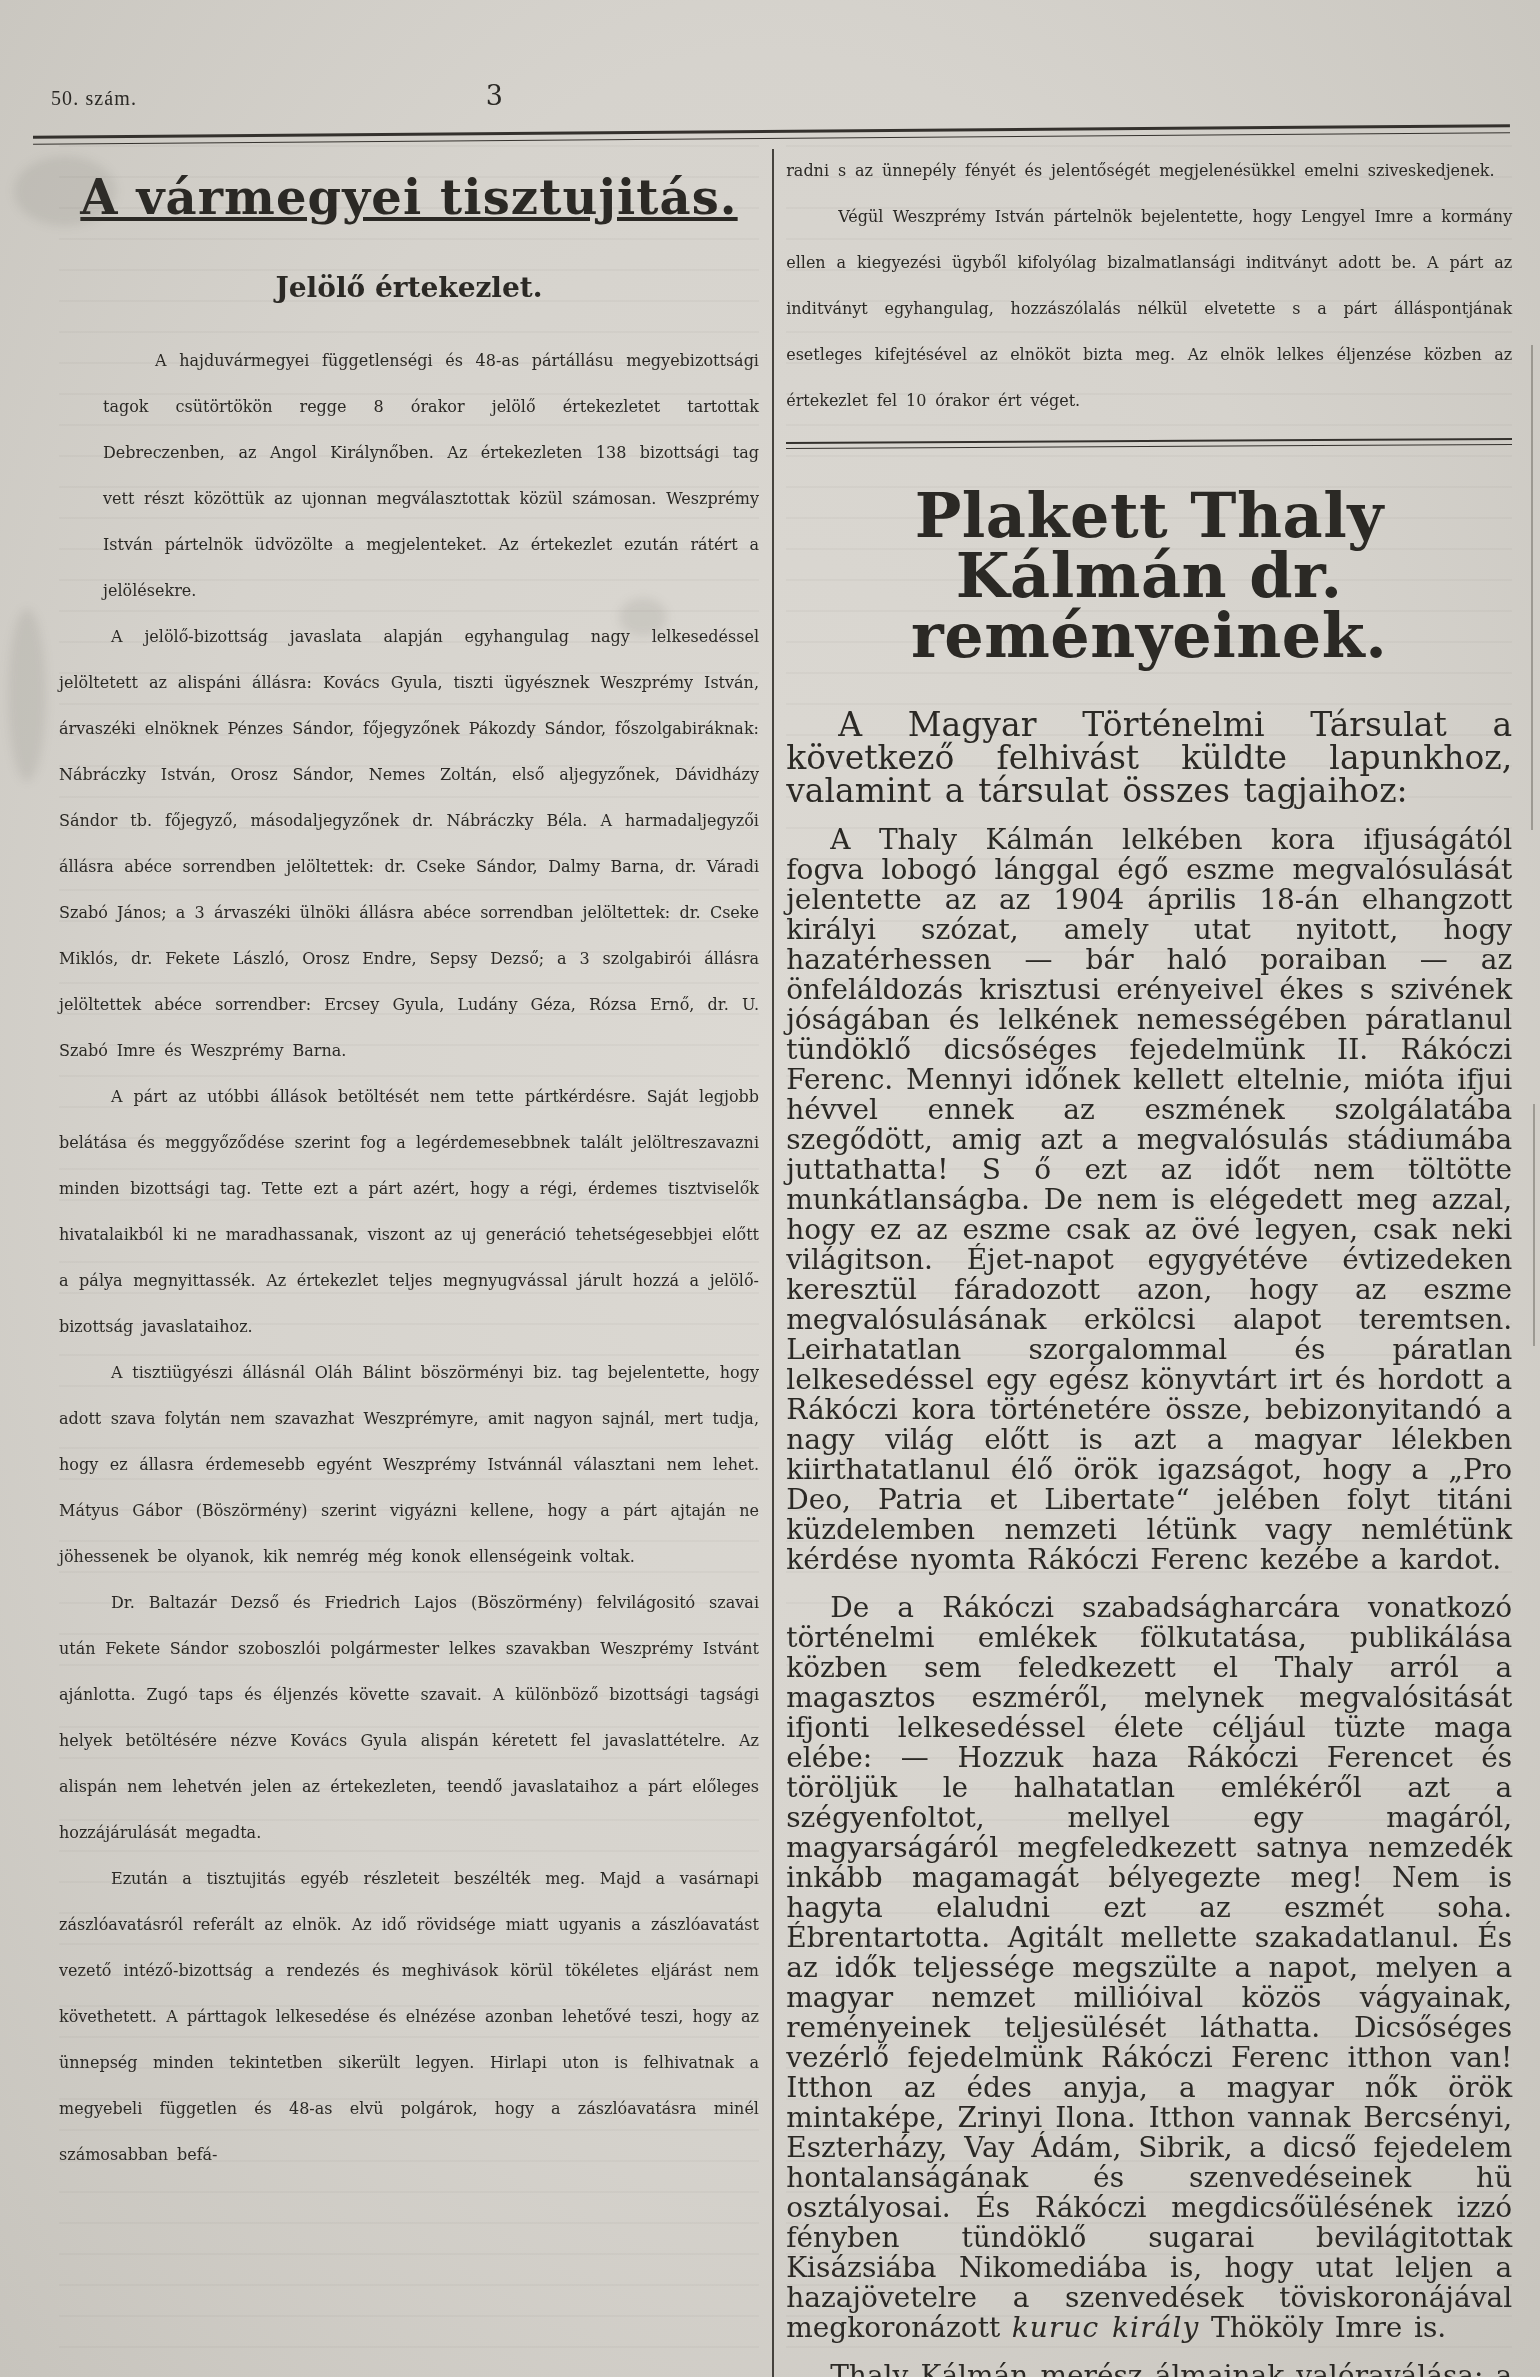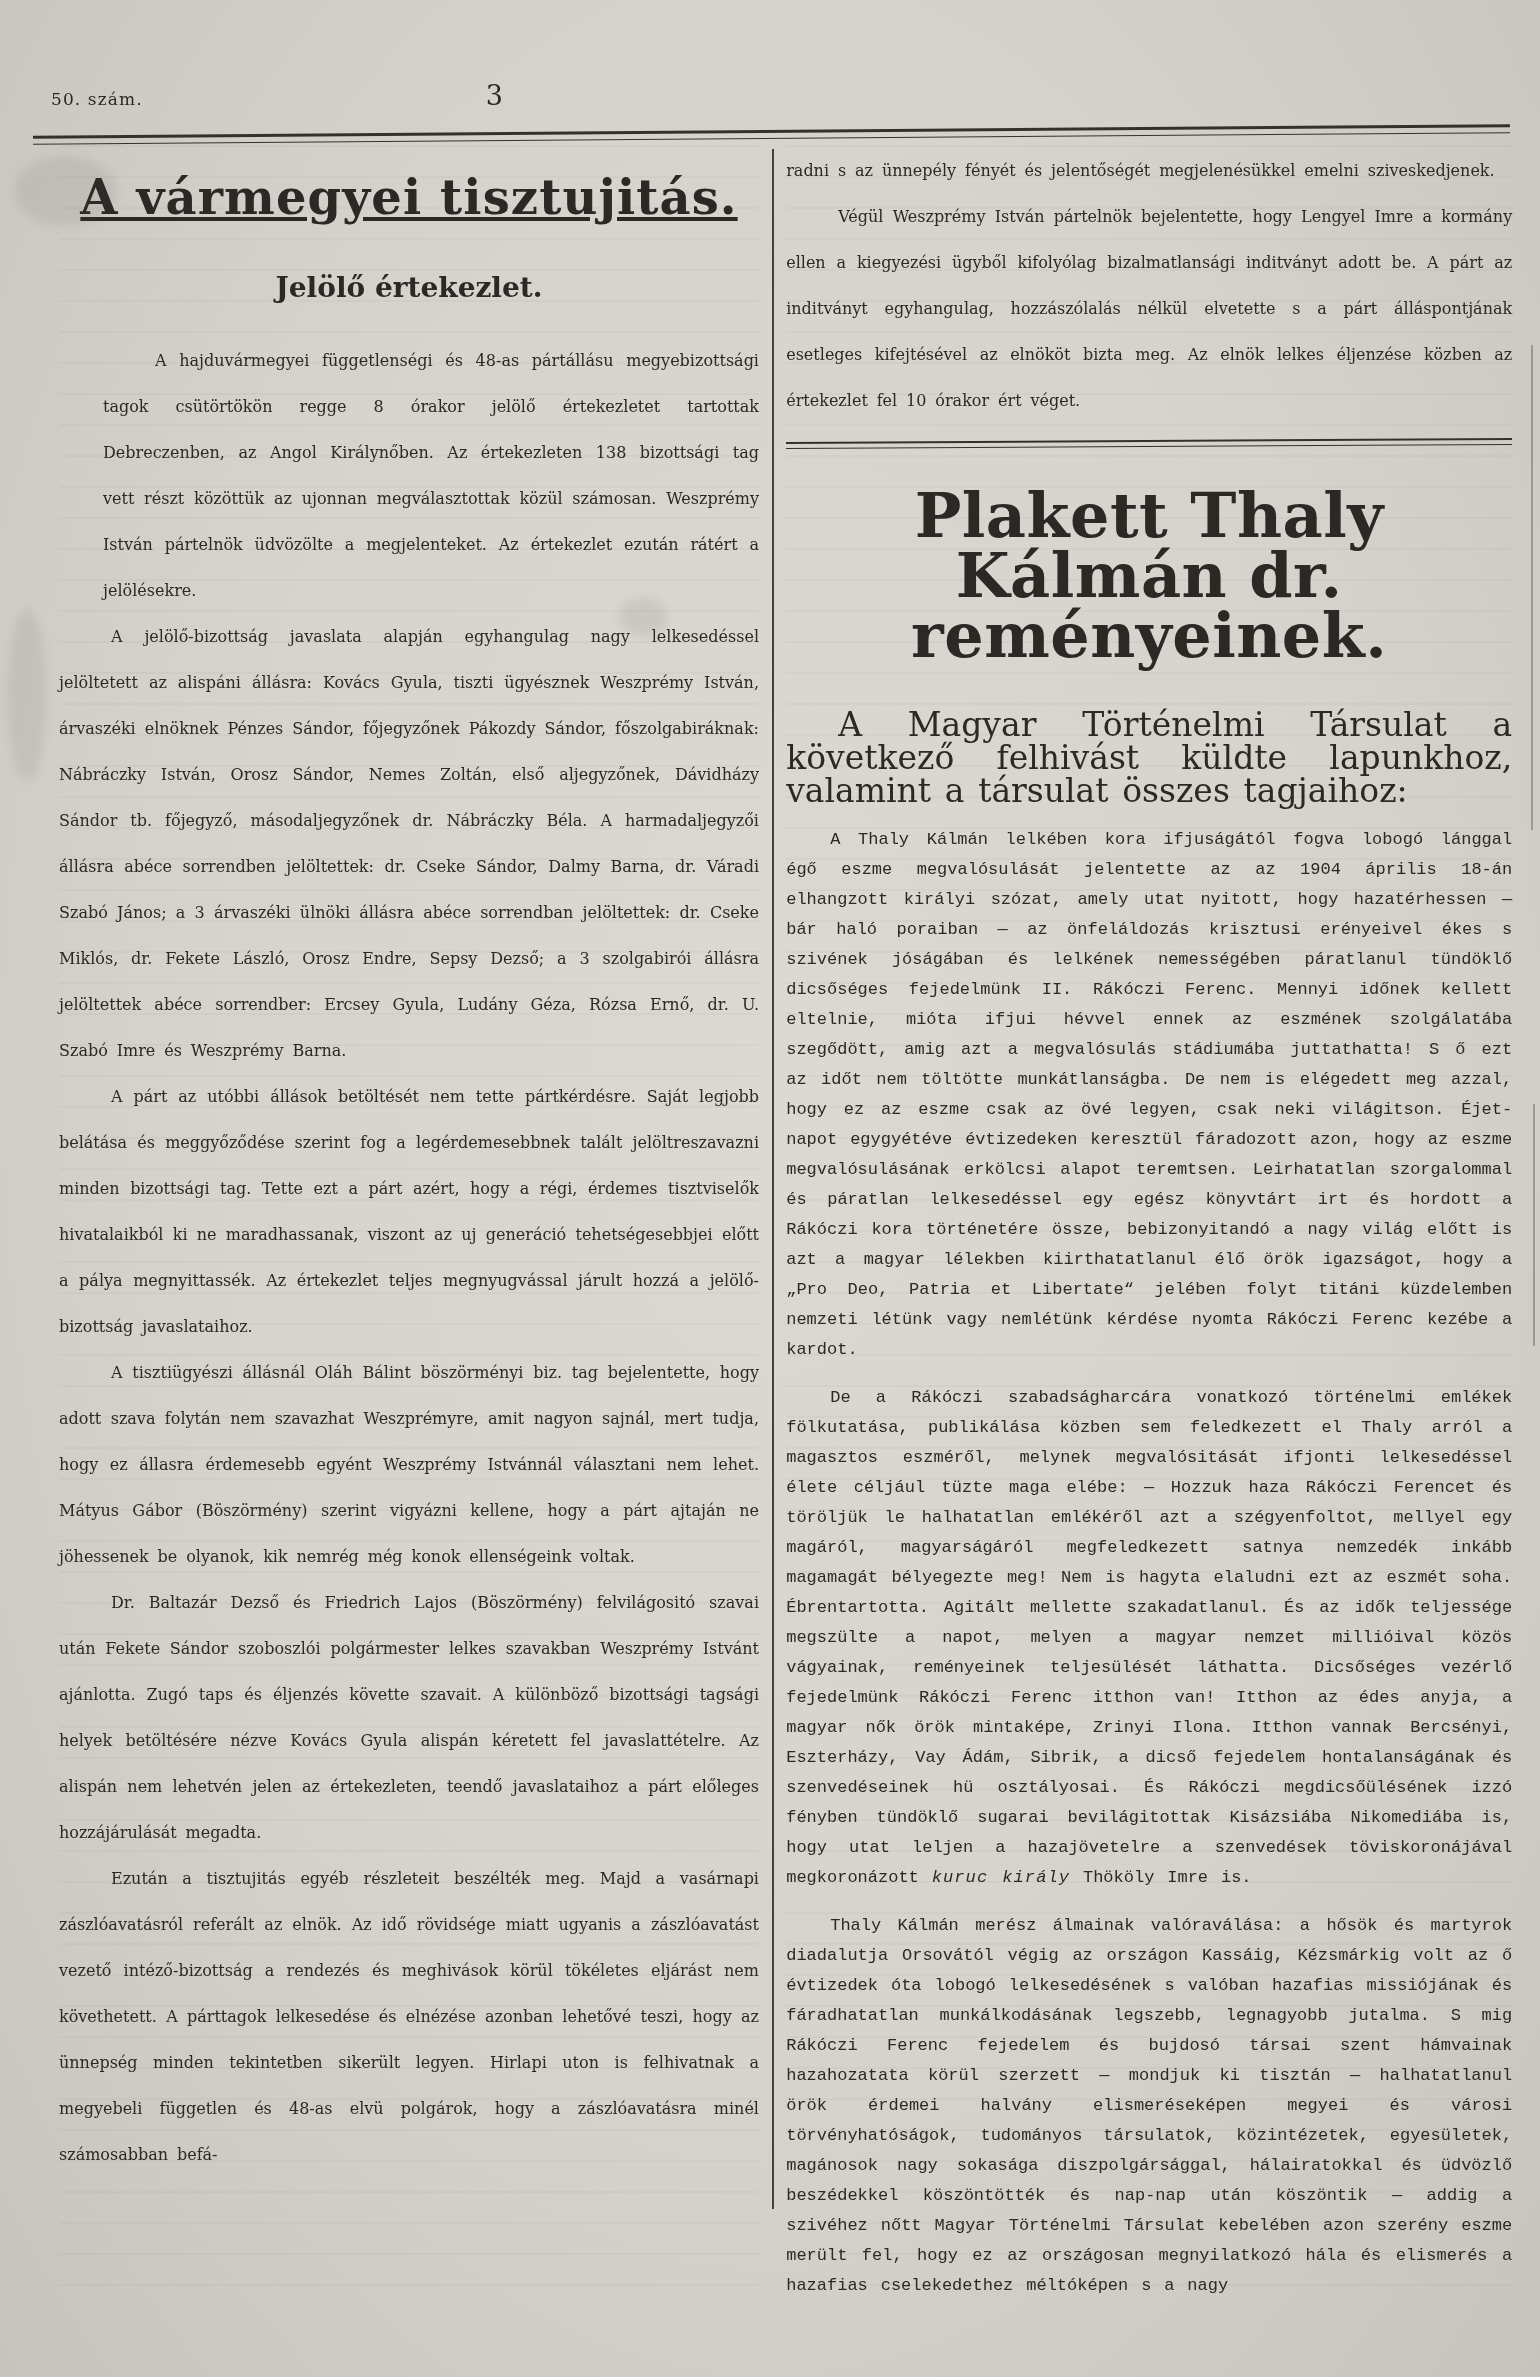--- a/index.html
+++ b/index.html
@@ -12,21 +12,21 @@
   }
   .page{position:relative;width:1541px;height:2377px;}
   
   .col{background:repeating-linear-gradient(180deg, rgba(105,98,90,0.05) 0 1.6px, rgba(0,0,0,0) 1.6px 31px);}
   .smudge{position:absolute;border-radius:50%;background:rgba(80,74,66,0.10);filter:blur(4.8px);pointer-events:none;}
 
   .page-header{
     display:flex;align-items:baseline;
     padding:80px 42px 0 51px;
   }
-  .issue{font-size:17px;letter-spacing:1.1px;flex:0 0 226px;}
+  .issue{font-size:20px;letter-spacing:1.1px;flex:0 0 226px;font-family:Liberation Serif, serif;}
   .masthead{flex:1;text-align:center;font-size:31px;letter-spacing:14px;font-weight:700;}
   .pageno{flex:0 0 226px;text-align:right;font-size:27px;}
 
   .rule-double{
     margin:19.4px 31px 0 33px;
     height:4.8px;
     border-top:3.2px solid #34312d;
     border-bottom:1.6px solid #34312d;
     transform:rotate(-0.45deg);
   }
@@ -39,21 +39,21 @@
   h1,h2,h3{margin:0;font-weight:700;}
   .title-1{font-size:48px;text-align:center;letter-spacing:1.1px;margin-top:24px;text-decoration:underline;}
   .subtitle-1{font-size:28px;text-align:center;margin-top:46px;}
   .title-2{font-size:62px;line-height:60px;text-align:center;letter-spacing:0.5px;margin-top:39px;}
 
   p{margin:0;text-align:justify;hyphens:none;}
   .bodytext{font-size:16px;line-height:46px;word-spacing:3.8px;text-indent:52px;}
   .bodytext.noindent{text-indent:0;}
   .col.left .bodytext.first{margin-top:34px;margin-left:44px;}
   .intro{font-size:33px;line-height:33px;word-spacing:3.2px;text-indent:52px;margin-top:42px;}
-  .lettertext{font-size:17px;line-height:30px;word-spacing:2.7px;text-indent:44px;margin-top:18.3px;font-family:Liberation Mono, monospace;}
+  .lettertext{font-size:28px;line-height:30px;word-spacing:2.7px;text-indent:44px;margin-top:18.3px;}
   .lettertext .it{font-style:italic;letter-spacing:1.1px;}
 
   .section-rule{
     margin-top:16px;
     height:3.8px;
     border-top:2.2px solid #34312d;
     border-bottom:1.1px solid #34312d;
     transform:rotate(-0.3deg);
   }
   .margin-line{position:absolute;width:1.6px;background:rgba(60,56,50,0.35);pointer-events:none;}

